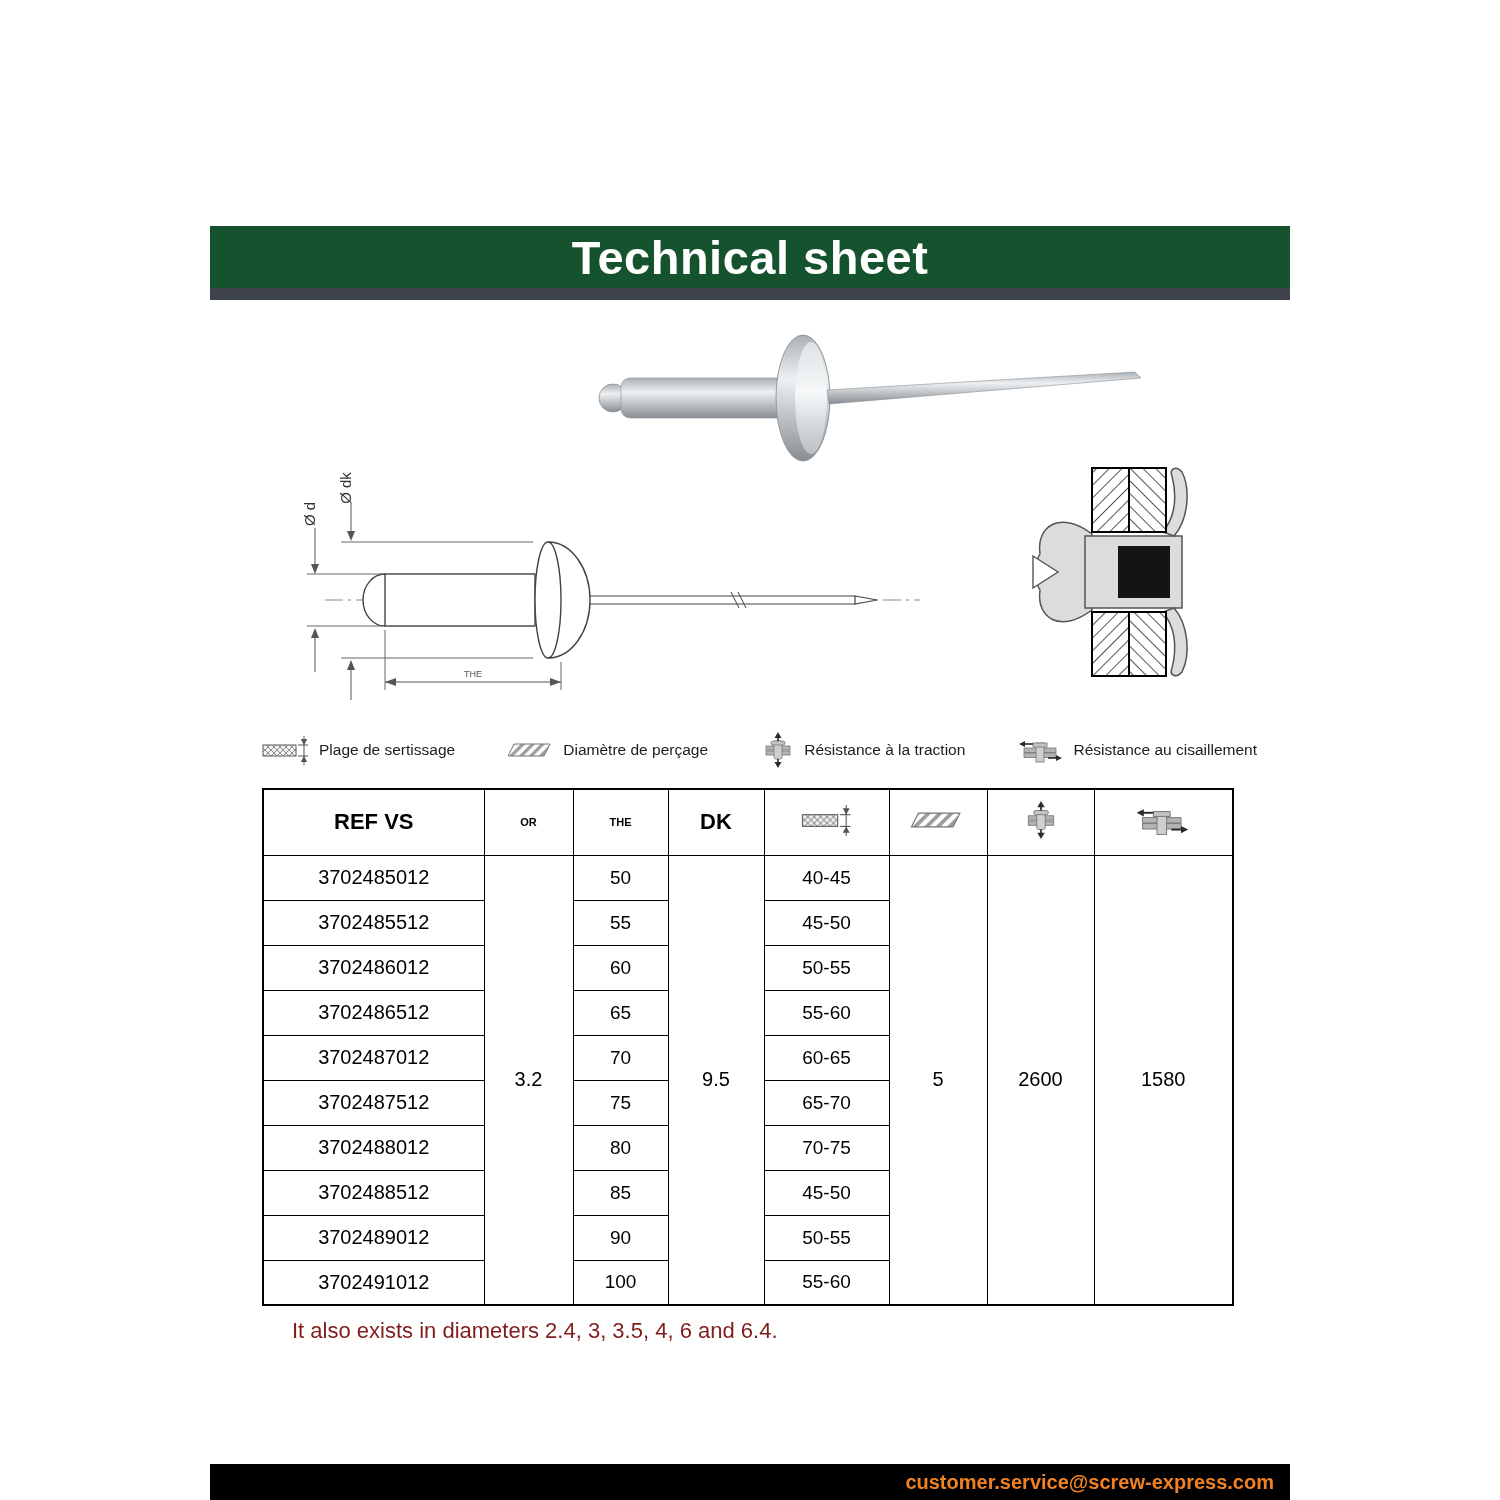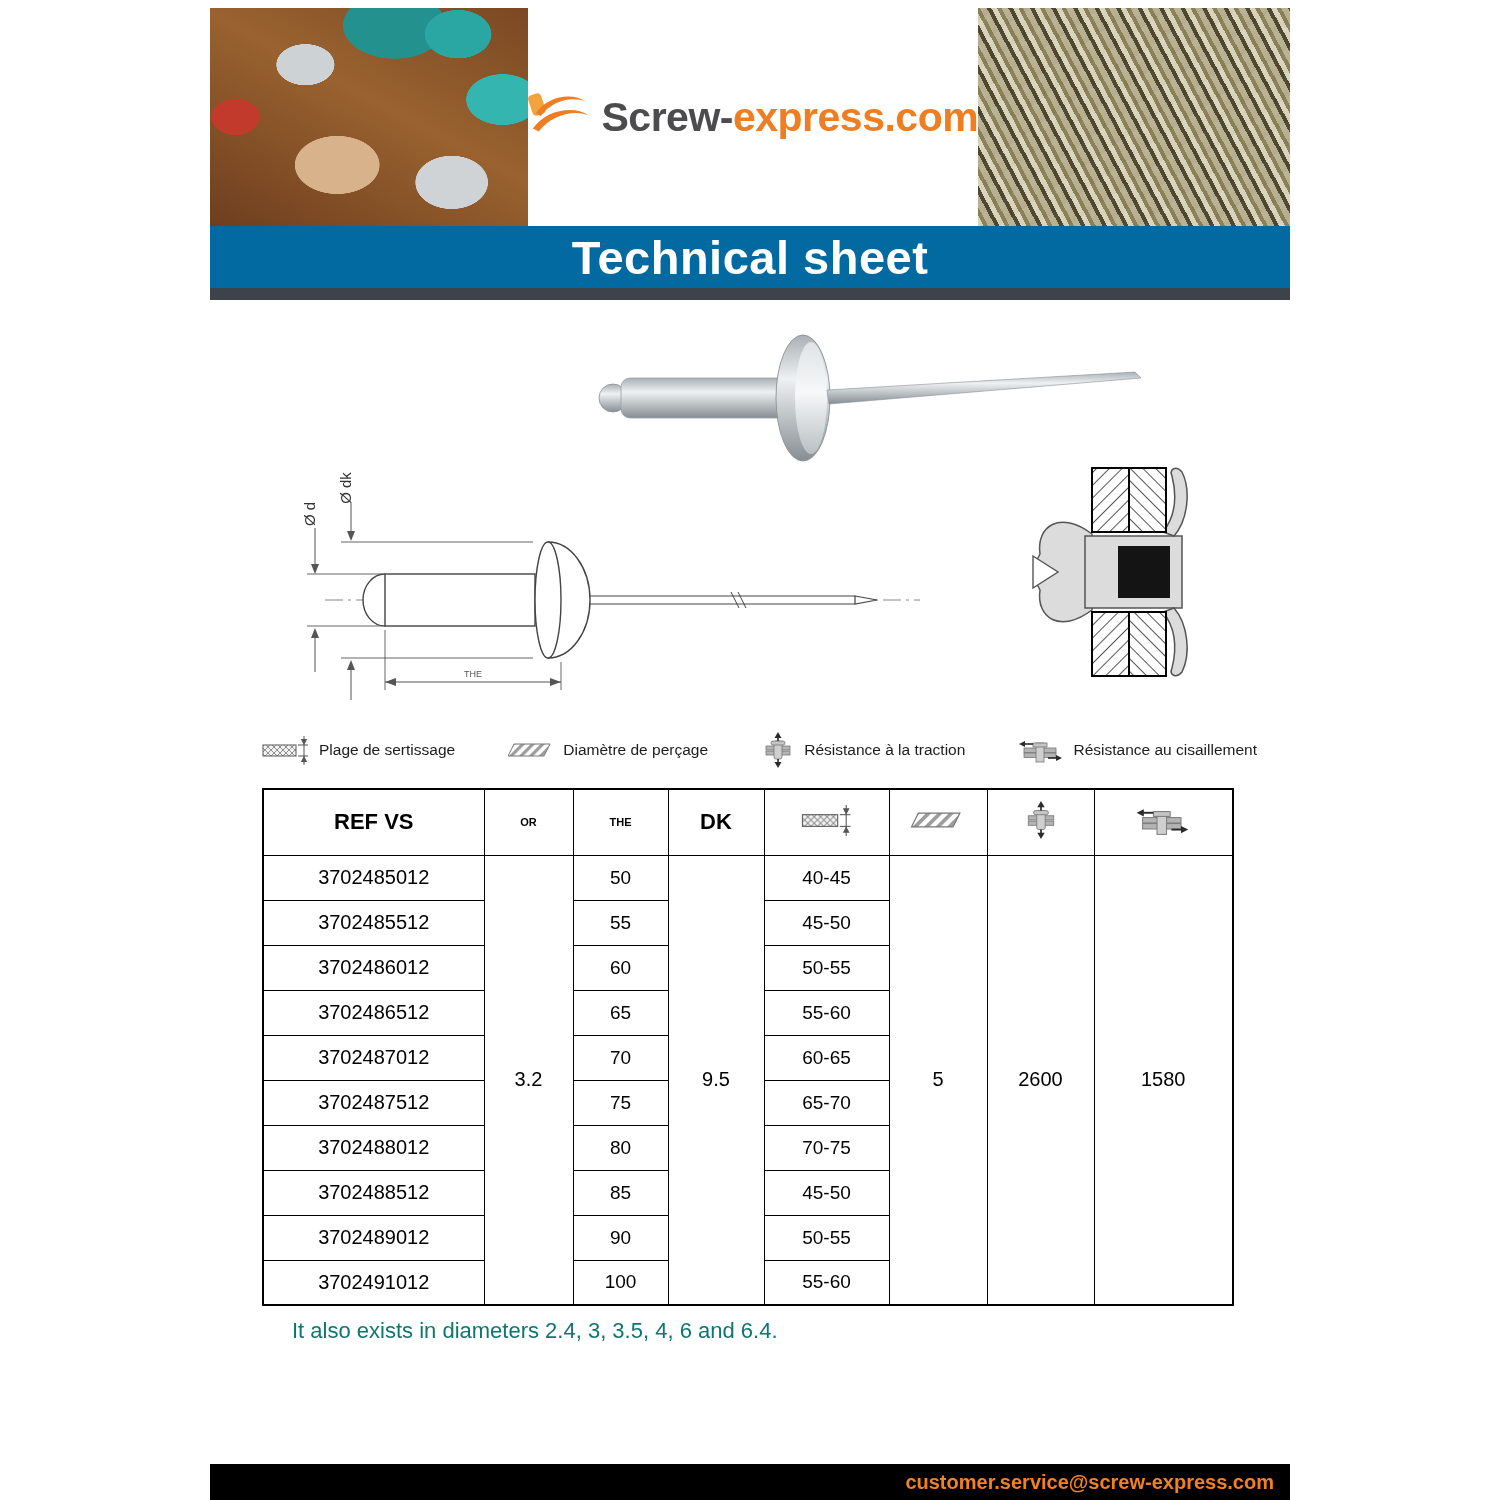--- a/index.html
+++ b/index.html
@@ -27,21 +27,21 @@
       repeating-linear-gradient(62deg, rgba(226,220,196,.9) 0 5px, rgba(139,128,84,.9) 5px 9px, rgba(189,182,150,.9) 9px 15px, rgba(74,66,41,.9) 15px 19px),
       repeating-linear-gradient(-35deg, rgba(210,210,208,.55) 0 7px, rgba(104,100,88,.55) 7px 12px, rgba(160,150,120,.55) 12px 20px),
       #5f584a;
   }
   .logo-area { flex:1; background:#fff; display:flex; align-items:center; justify-content:center; gap:12px; }
   .logo-text { font-size:41px; font-weight:600; letter-spacing:-0.5px; white-space:nowrap; }
   .logo-prefix { color:#4c4c4e; }
   .logo-suffix { color:#ef7d22; }
 
   
-  .title-bar { position:absolute; left:210px; top:226px; width:1080px; height:62px; background:#0369a1;
+  .title-bar { position:absolute; left:210px; top:226px; width:1080px; height:62px; background:#14532d;
                display:flex; align-items:center; justify-content:center; }
   .title-bar h1 { color:#fff; font-size:47px; font-weight:800; letter-spacing:.5px; }
   .dark-bar { position:absolute; left:210px; top:288px; width:1080px; height:12px; background:#3d424b; }
 
   
   .fig { position:absolute; }
   svg text { font-family:"Liberation Sans", sans-serif; }
 
   
   .legend { position:absolute; left:262px; top:726px; width:995px; height:48px;
@@ -54,21 +54,21 @@
   .spec-table th, .spec-table td { border:1.5px solid #000; text-align:center; vertical-align:middle; padding:0; }
   .spec-table thead tr { height:66px; }
   .spec-table tbody tr { height:45px; }
   .spec-table th.big { font-size:22px; font-weight:bold; color:#000; }
   .spec-table th.small { font-size:11px; font-weight:bold; color:#000; }
   .spec-table td { font-size:19px; font-weight:normal; color:#000; }
   .spec-table td.ref { font-size:20px; }
   .spec-table td.merged { font-size:20px; }
 
   
-  .note { position:absolute; left:292px; top:1318px; font-size:22px; color:#0f766e; }
+  .note { position:absolute; left:292px; top:1318px; font-size:22px; color:#7f1d1d; }
   .footer { position:absolute; left:210px; top:1464px; width:1080px; height:36px; background:#000000;
             display:flex; align-items:center; justify-content:flex-end; padding-right:16px; }
   .footer span { color:#f08124; font-weight:bold; font-size:20px; }
 </style>
 </head>
 <body>
 
 <svg width="0" height="0" style="position:absolute" aria-hidden="true">
   <defs>
     <linearGradient id="gmv" x1="0" y1="0" x2="0" y2="1">
@@ -96,34 +96,20 @@
     </pattern>
     <pattern id="ph135" width="9" height="9" patternUnits="userSpaceOnUse" patternTransform="rotate(-45)">
       <rect width="9" height="9" fill="#fff"></rect>
       <line x1="0" y1="0" x2="0" y2="9" stroke="#555" stroke-width="2"></line>
     </pattern>
   </defs>
 </svg>
 
 <div class="page">
 
-  <div class="banner">
-    <div class="photo photo-left"></div>
-    <div class="logo-area">
-      <svg viewBox="0 0 64 56" width="62" height="54">
-        <rect x="2" y="4" width="14" height="22" rx="4" transform="rotate(-18 9 15)" fill="#f2a33c"></rect>
-        <path d="M8,24 C20,6 46,2 60,12 C44,6 24,12 13,27 Z" fill="#ef7d22"></path>
-        <path d="M5,40 C18,20 48,16 62,26 C46,20 24,26 11,43 Z" fill="#ef7d22"></path>
-      </svg>
-      <div class="logo-text">
-        <span class="logo-prefix">Screw-</span><span class="logo-suffix">express.com</span>
-      </div>
-    </div>
-    <div class="photo photo-right"></div>
-  </div>
 
   <div class="title-bar">
     <h1>Technical sheet</h1>
   </div>
   <div class="dark-bar"></div>
 
   <svg class="fig" style="left:575px; top:308px;" width="585" height="160" viewBox="0 0 585 160">
     <circle cx="38" cy="90" r="14" fill="url(#gmv)" stroke="#8b9196" stroke-width="0.8"></circle>
     <rect x="46" y="70" width="168" height="40" rx="9" fill="url(#gmv)" stroke="#9aa0a5" stroke-width="0.8"></rect>
     <ellipse cx="228" cy="90" rx="27" ry="63" fill="url(#gmv)" stroke="#8b9196" stroke-width="0.9"></ellipse>

